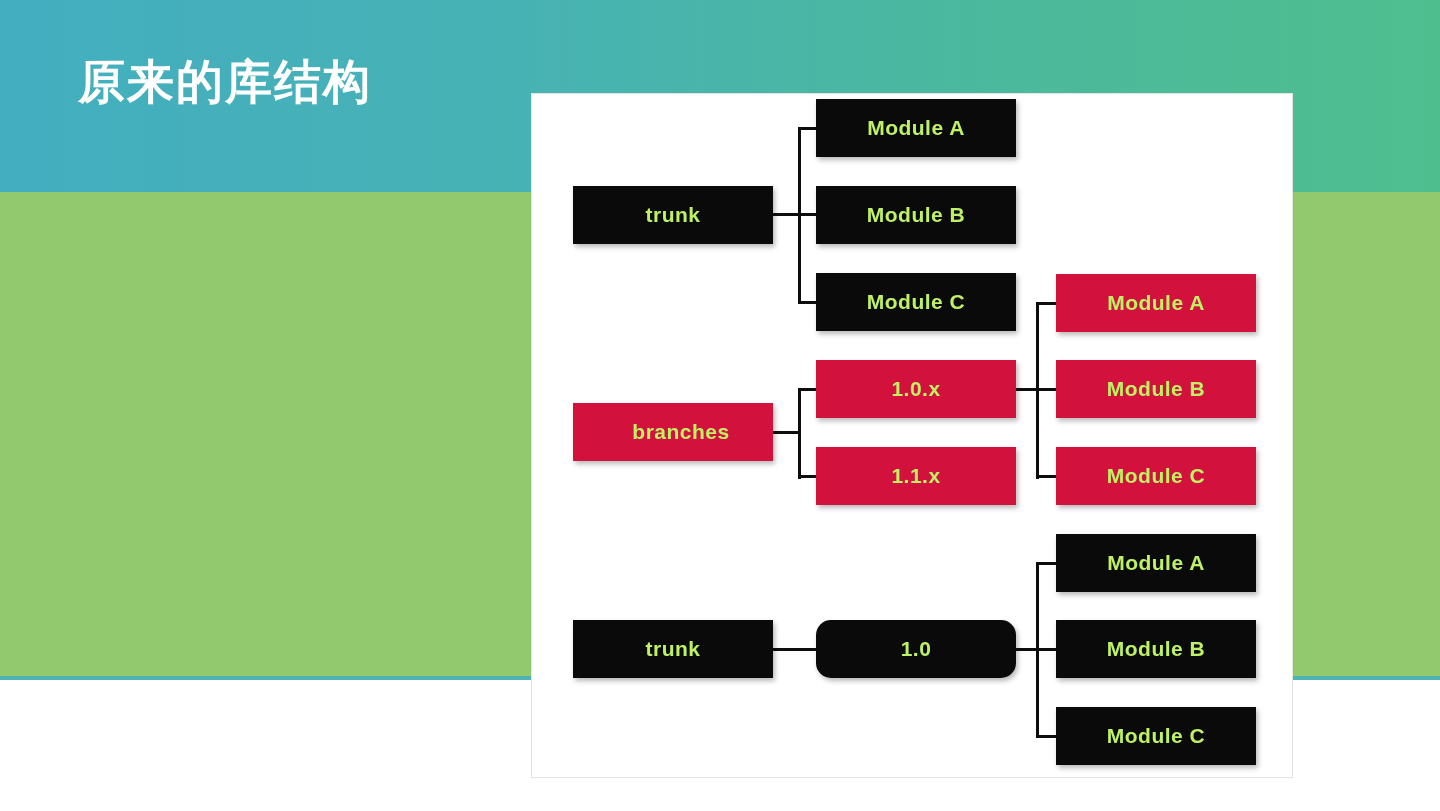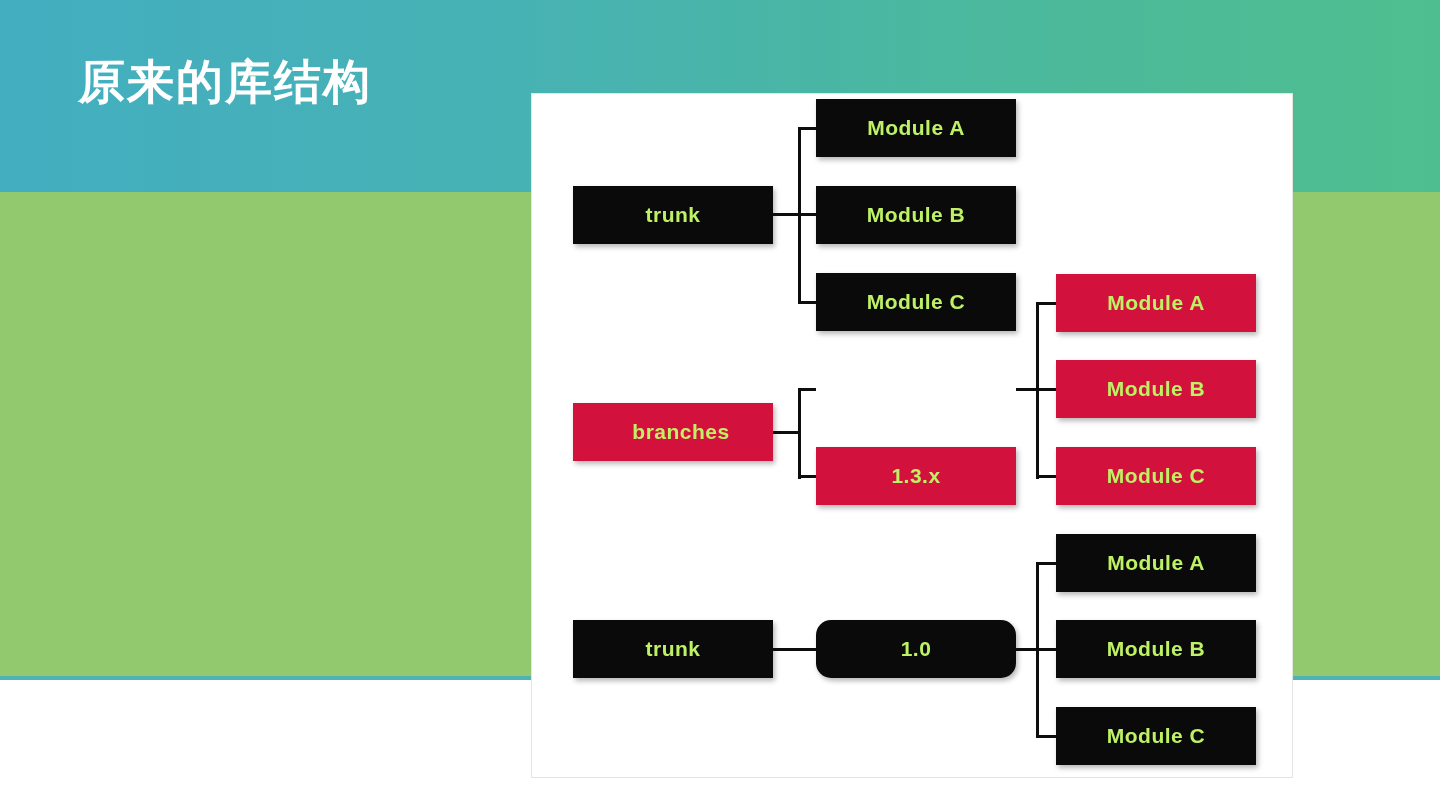--- a/index.html
+++ b/index.html
@@ -50,21 +50,22 @@
   <div class="bottom-strip"></div>
 
   <div class="panel">
 
     <div class="node black" style="left:41px;  top:92px;">trunk</div>
     <div class="node black" style="left:284px; top:5px;">Module A</div>
     <div class="node black" style="left:284px; top:92px;">Module B</div>
     <div class="node black" style="left:284px; top:179px;">Module C</div>
 
     <div class="node red" style="left:41px;  top:309px;padding-left:16px;">branches</div>
-    <div class="node red" style="left:284px; top:353px;">1.3.x</div>
+    <div class="node red" style="left:284px; top:266px;">1.0.x</div>
+    <div class="node red" style="left:284px; top:353px;">1.1.x</div>
     <div class="node red" style="left:524px; top:180px;">Module A</div>
     <div class="node red" style="left:524px; top:266px;">Module B</div>
     <div class="node red" style="left:524px; top:353px;">Module C</div>
 
     <div class="node black" style="left:41px;  top:526px;">trunk</div>
     <div class="node black" style="left:284px; top:526px;border-radius:15px;">1.0</div>
     <div class="node black" style="left:524px; top:440px;">Module A</div>
     <div class="node black" style="left:524px; top:526px;">Module B</div>
     <div class="node black" style="left:524px; top:613px;">Module C</div>
 

